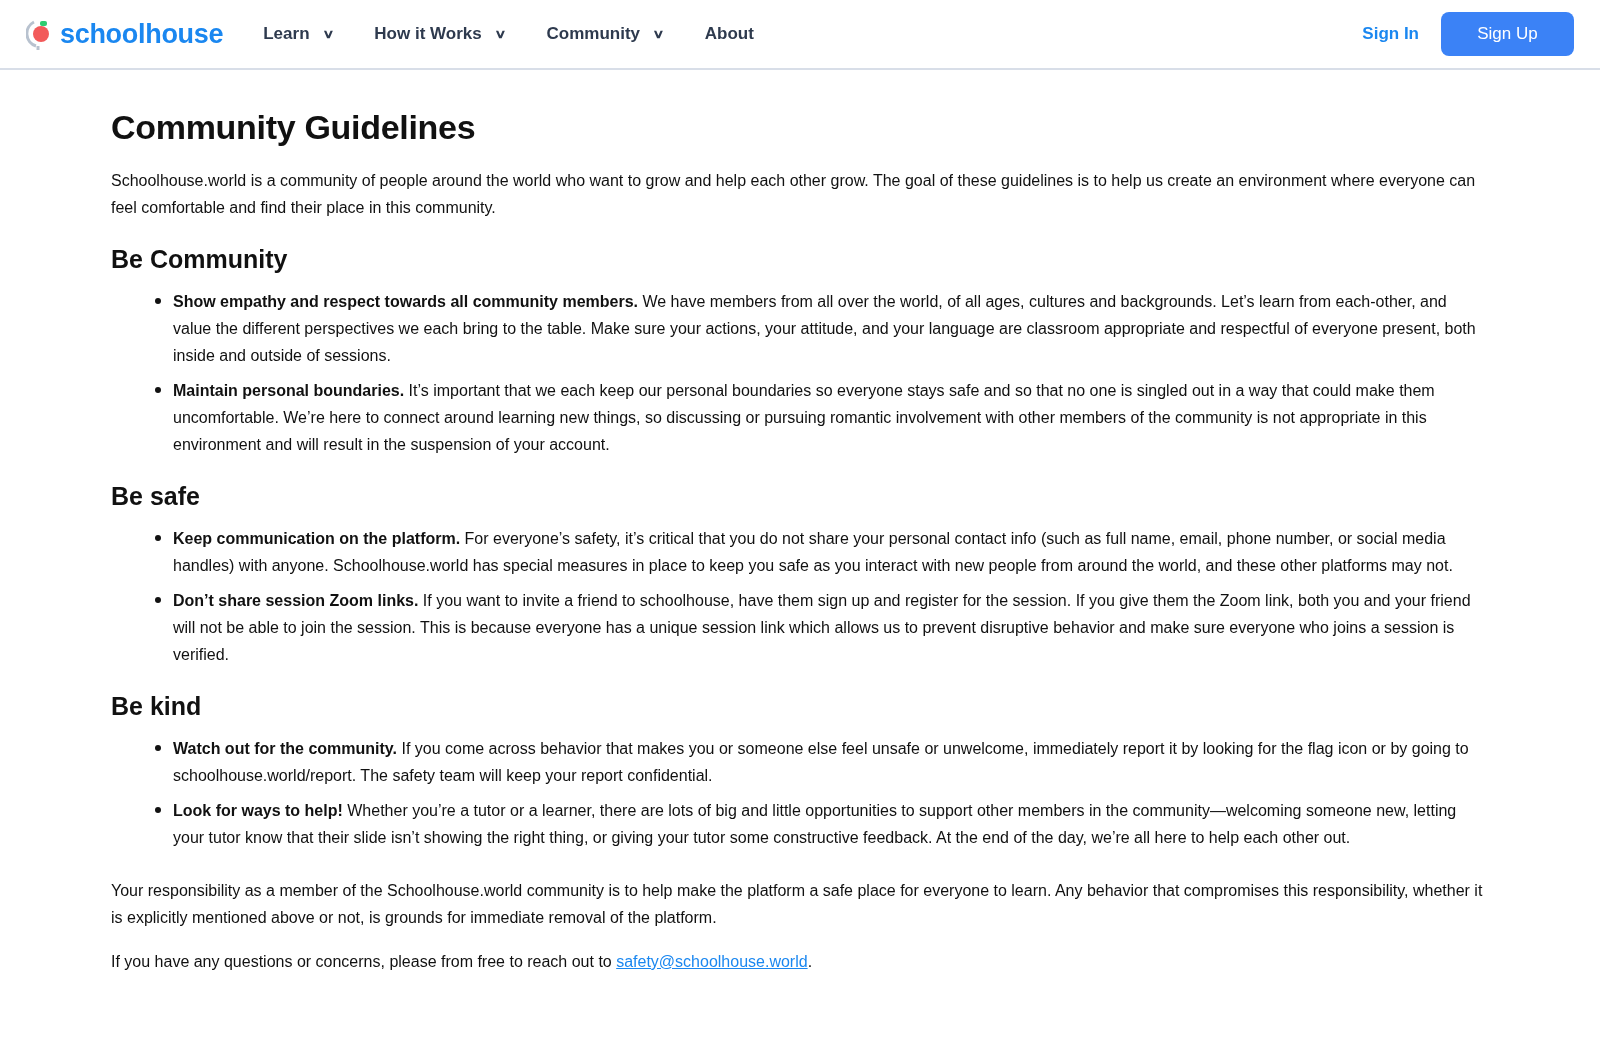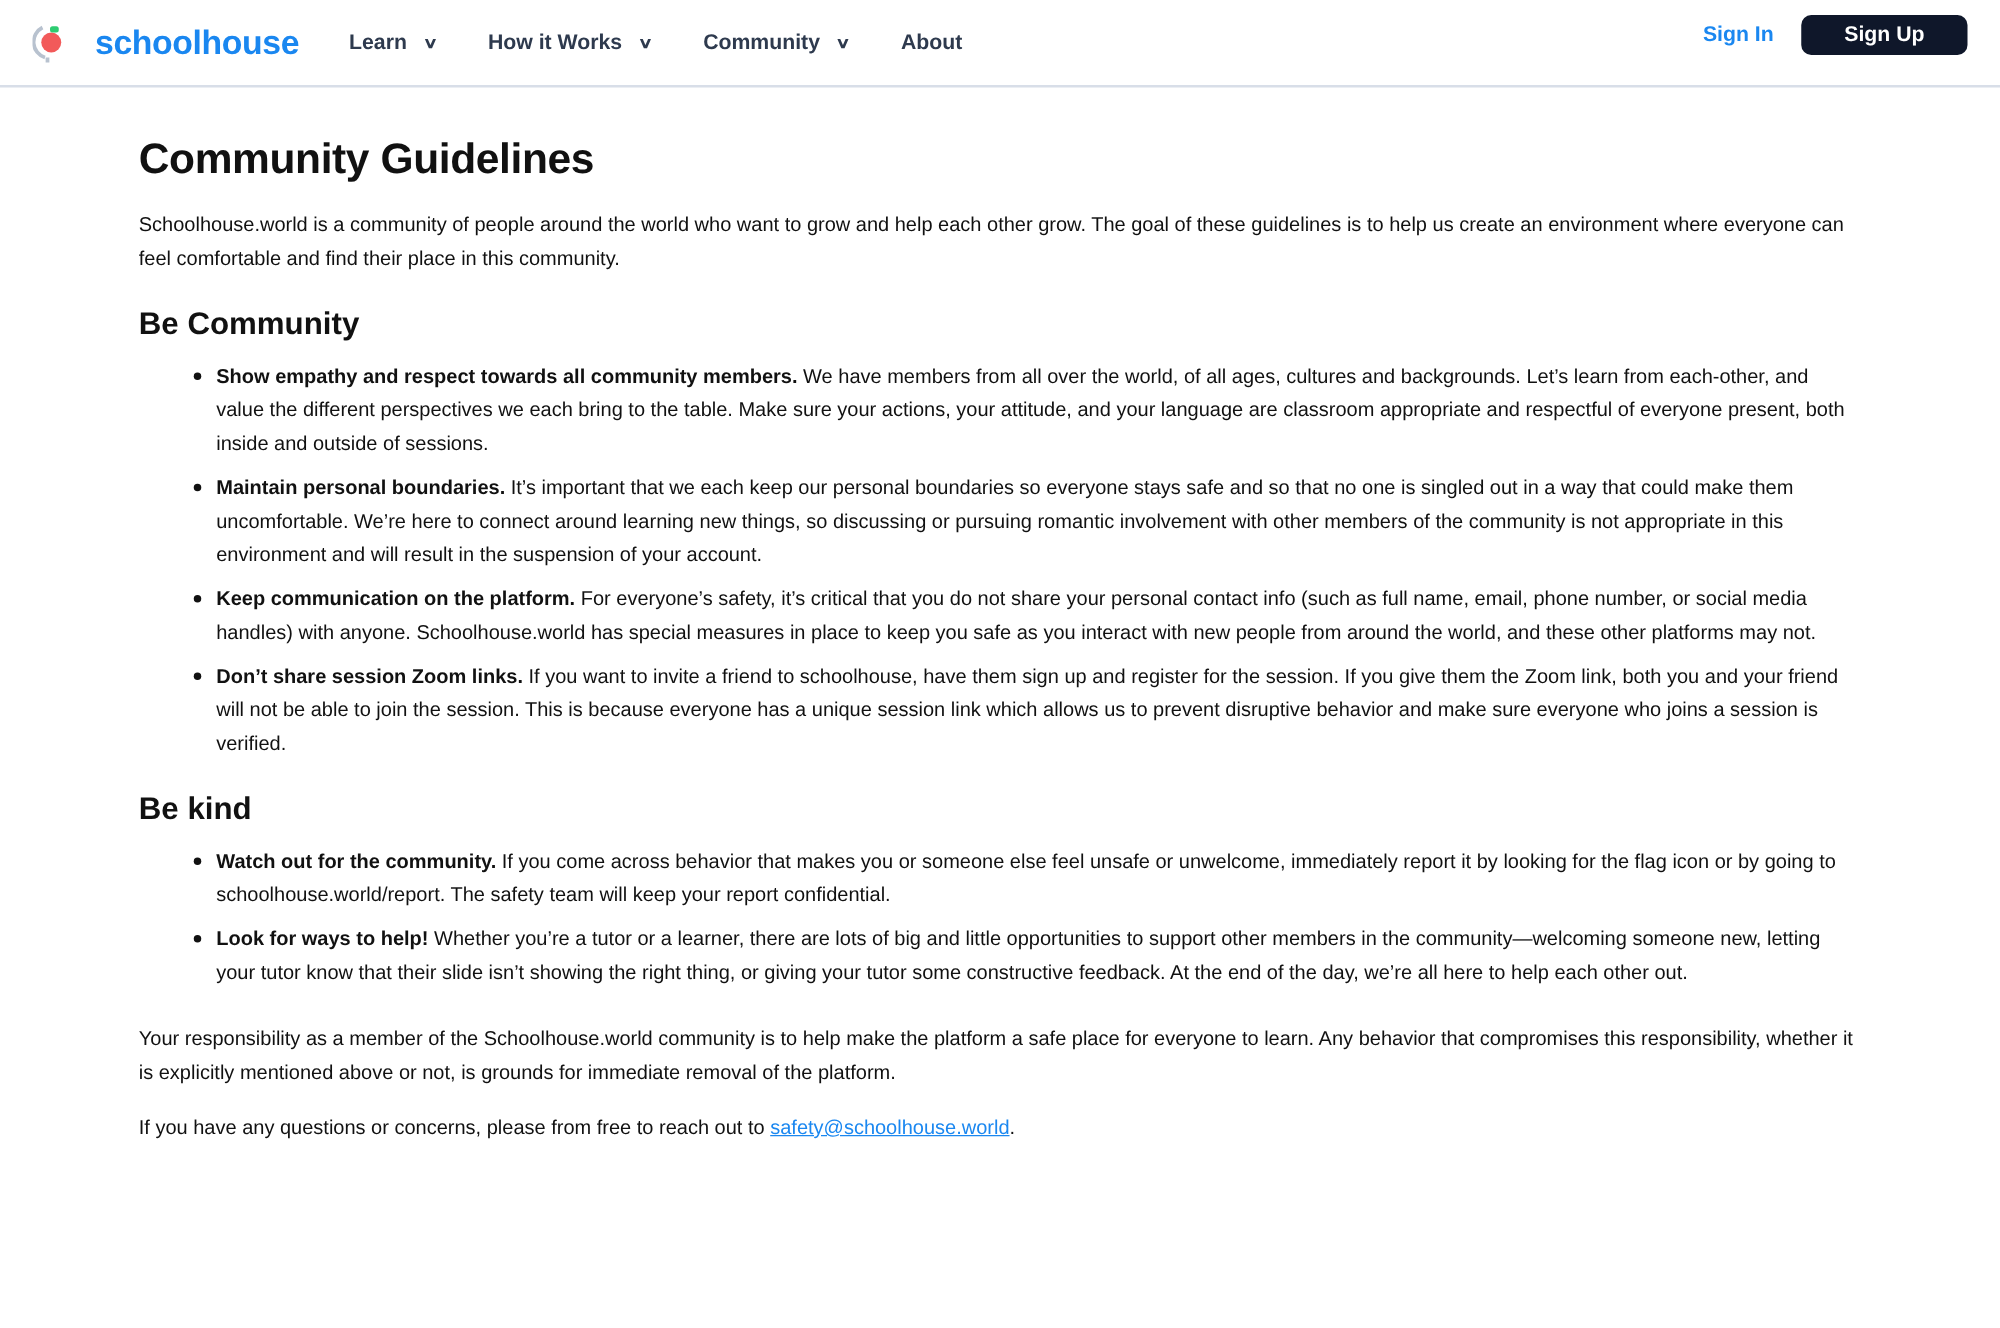--- a/index.html
+++ b/index.html
@@ -1,25 +1,25 @@
 <!DOCTYPE html>
 <html><head>
 <meta charset="utf-8">
 <style>
 *{box-sizing:border-box;margin:0;padding:0}
 body{width:1600px;height:1062px;background:#fff;font-family:"Liberation Sans",sans-serif;color:#111;overflow:hidden}
 .header{height:70px;border-bottom:2px solid #d8dee8;display:flex;align-items:center;padding:0 26px;position:relative}
-.logo{display:flex;align-items:center;gap:24px}
+.logo{display:flex;align-items:center;gap:8px}
 .logo-text{color:#1a87f0;font-weight:bold;font-size:27px;letter-spacing:-0.3px}
 .nav{display:flex;align-items:center;margin-left:40px}
 .nav-item{display:flex;align-items:center;color:#2e3a4e;font-size:17px;font-weight:bold;margin-right:42px}
 .nav-item .chev{margin-left:14px;font-size:12px;transform:scaleX(1.4);color:#2e3a4e}
 .right{position:absolute;right:26px;top:12px;display:flex;align-items:center}
 .signin{color:#1a87f0;font-size:17px;font-weight:bold;margin-right:22px}
-.signup{background:#0f172a;color:#fff;font-size:17px;font-weight:bold;border-radius:8px;width:133px;height:32px;display:flex;align-items:center;justify-content:center}
+.signup{background:#3b82f6;color:#fff;font-size:17px;font-weight:normal;border-radius:8px;width:133px;height:44px;display:flex;align-items:center;justify-content:center}
 .main{padding:38px 111px 0 111px}
 h1{font-size:34px;font-weight:bold;color:#111;margin-bottom:20px;letter-spacing:-0.3px}
 p{font-size:16px;line-height:27px;color:#111}
 h2{font-size:25px;font-weight:bold;margin:24px 0 14px;color:#111}
 ul{list-style:none;padding-left:44px}
 li{position:relative;padding-left:18px;font-size:16px;line-height:27px;margin-bottom:8px}
 li:before{content:"";position:absolute;left:0;top:10px;width:6px;height:6px;border-radius:50%;background:#111}
 b{font-weight:bold}
 .closing{margin-top:26px}
 .contact{margin-top:17px}
@@ -64,20 +64,21 @@
 <div class="main">
  <h1>Community Guidelines</h1>
  <p>Schoolhouse.world is a community of people around the world who want to grow and help each other grow. The goal of these guidelines is to help us create an environment where everyone can feel comfortable and find their place in this community.</p>
 
  <h2>Be Community</h2>
  <ul>
   <li><b>Show empathy and respect towards all community members.</b><span> We have members from all over the world, of all ages, cultures and backgrounds. Let’s learn from each-other, and value the different perspectives we each bring to the table. Make sure your actions, your attitude, and your language are classroom appropriate and respectful of everyone present, both inside and outside of sessions.</span></li>
   <li><b>Maintain personal boundaries.</b><span> It’s important that we each keep our personal boundaries so everyone stays safe and so that no one is singled out in a way that could make them uncomfortable. We’re here to connect around learning new things, so discussing or pursuing romantic involvement with other members of the community is not appropriate in this environment and will result in the suspension of your account.</span></li>
  </ul>
 
+ <h2>Be safe</h2>
  <ul>
   <li><b>Keep communication on the platform.</b><span> For everyone’s safety, it’s critical that you do not share your personal contact info (such as full name, email, phone number, or social media handles) with anyone. Schoolhouse.world has special measures in place to keep you safe as you interact with new people from around the world, and these other platforms may not.</span></li>
   <li><b>Don’t share session Zoom links.</b><span> If you want to invite a friend to schoolhouse, have them sign up and register for the session. If you give them the Zoom link, both you and your friend will not be able to join the session. This is because everyone has a unique session link which allows us to prevent disruptive behavior and make sure everyone who joins a session is verified.</span></li>
  </ul>
 
  <h2>Be kind</h2>
  <ul>
   <li><b>Watch out for the community.</b><span> If you come across behavior that makes you or someone else feel unsafe or unwelcome, immediately report it by looking for the flag icon or by going to schoolhouse.world/report. The safety team will keep your report confidential.</span></li>
   <li><b>Look for ways to help!</b><span> Whether you’re a tutor or a learner, there are lots of big and little opportunities to support other members in the community—welcoming someone new, letting your tutor know that their slide isn’t showing the right thing, or giving your tutor some constructive feedback. At the end of the day, we’re all here to help each other out.</span></li>
  </ul>

